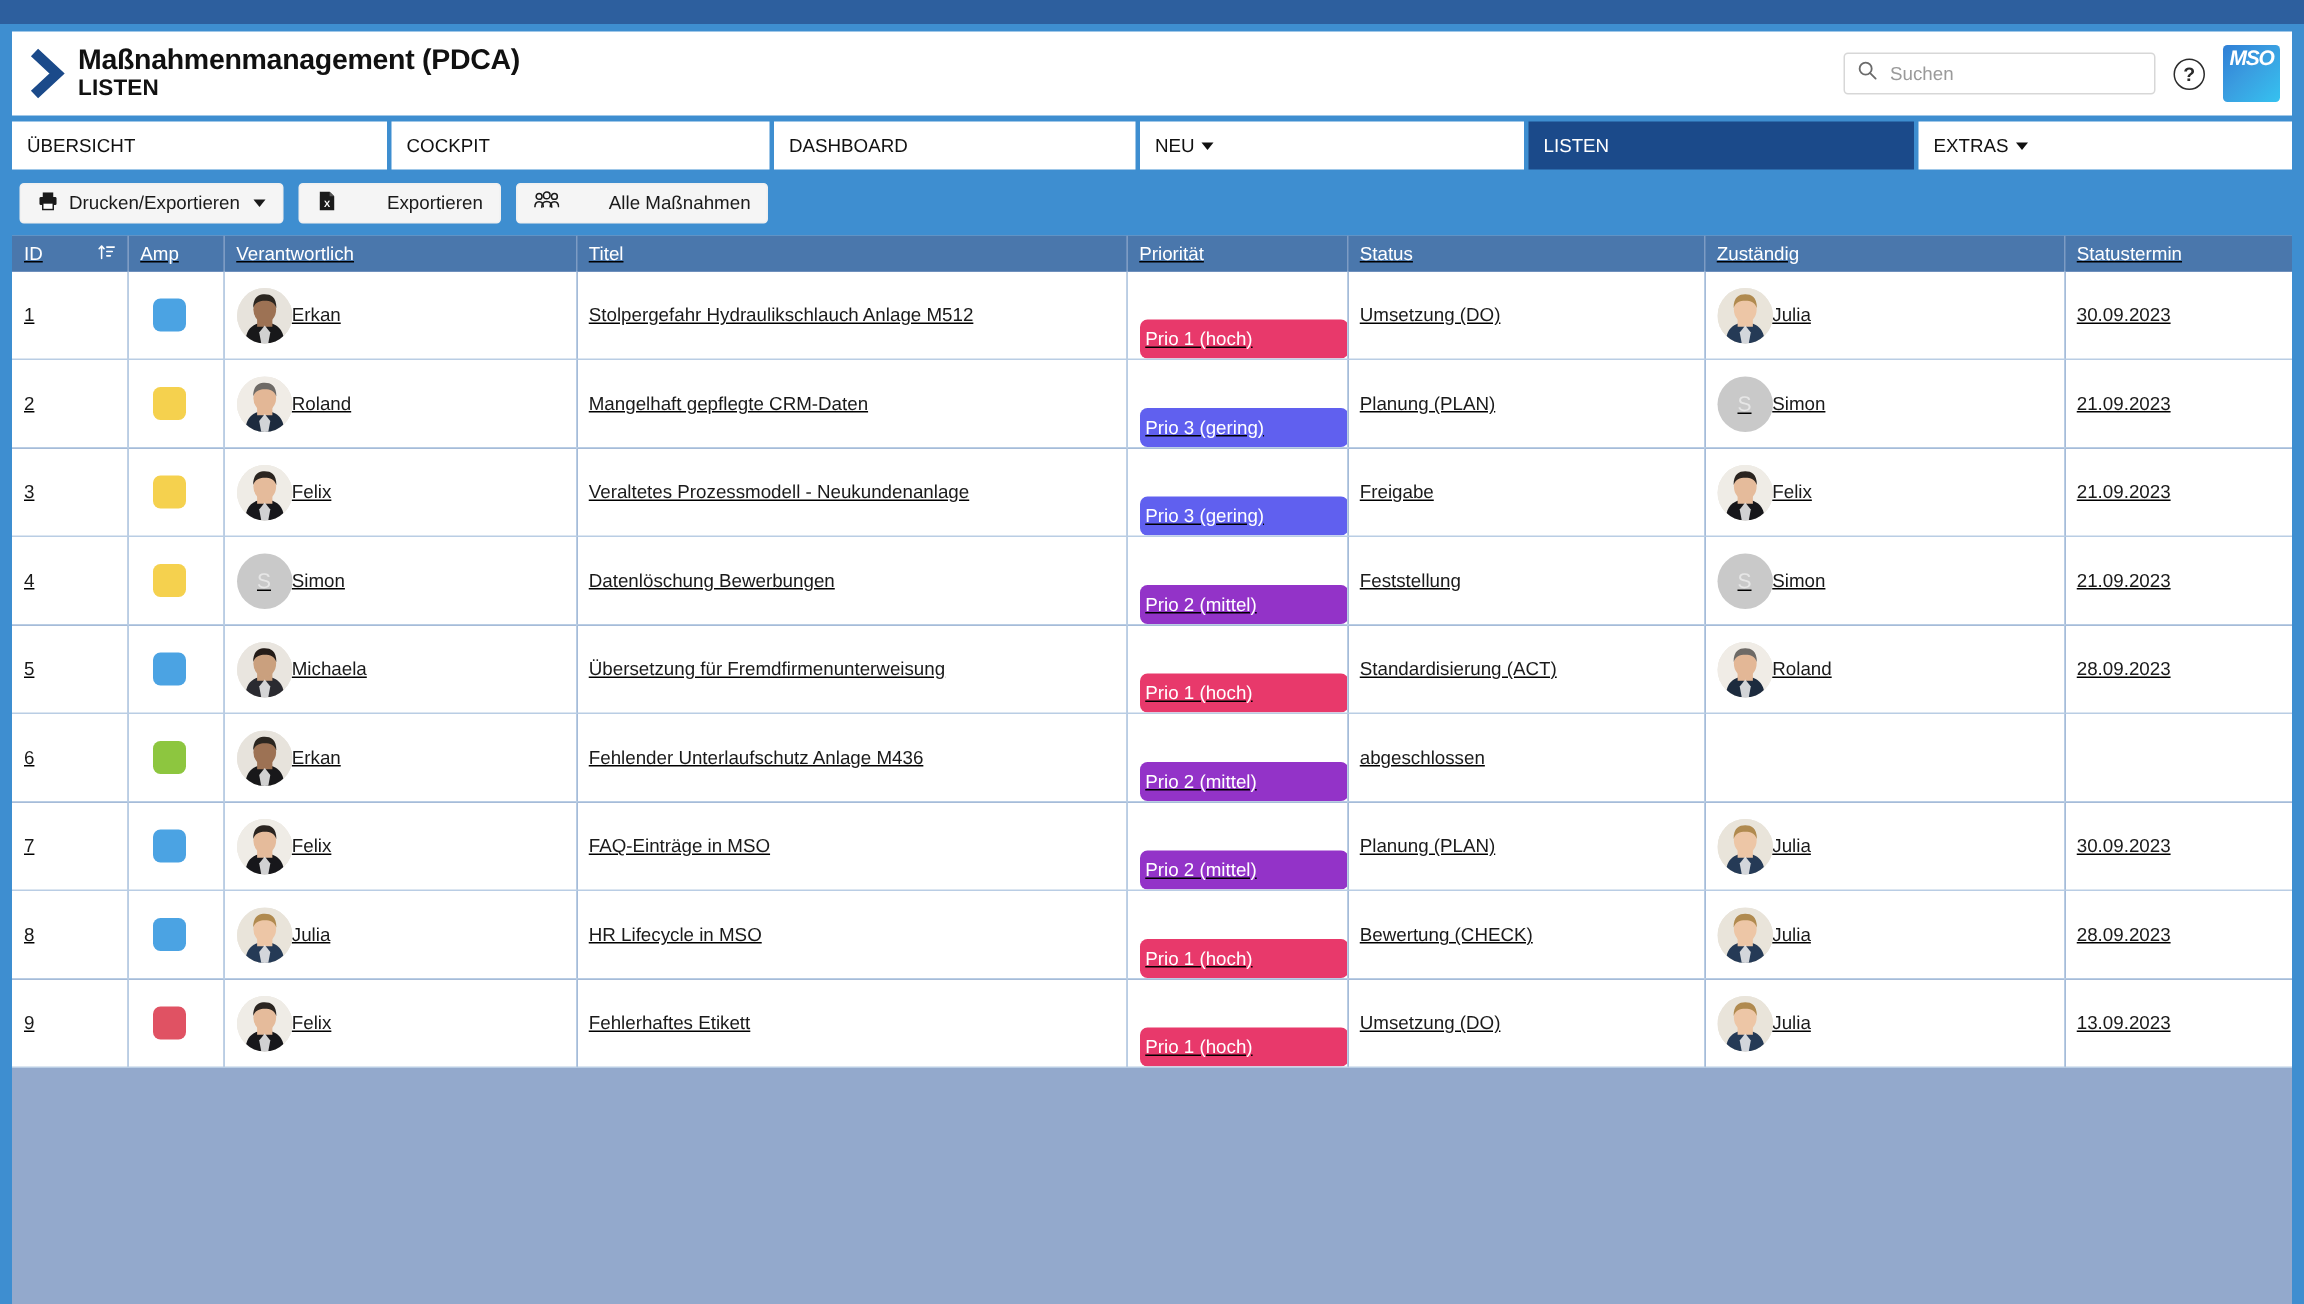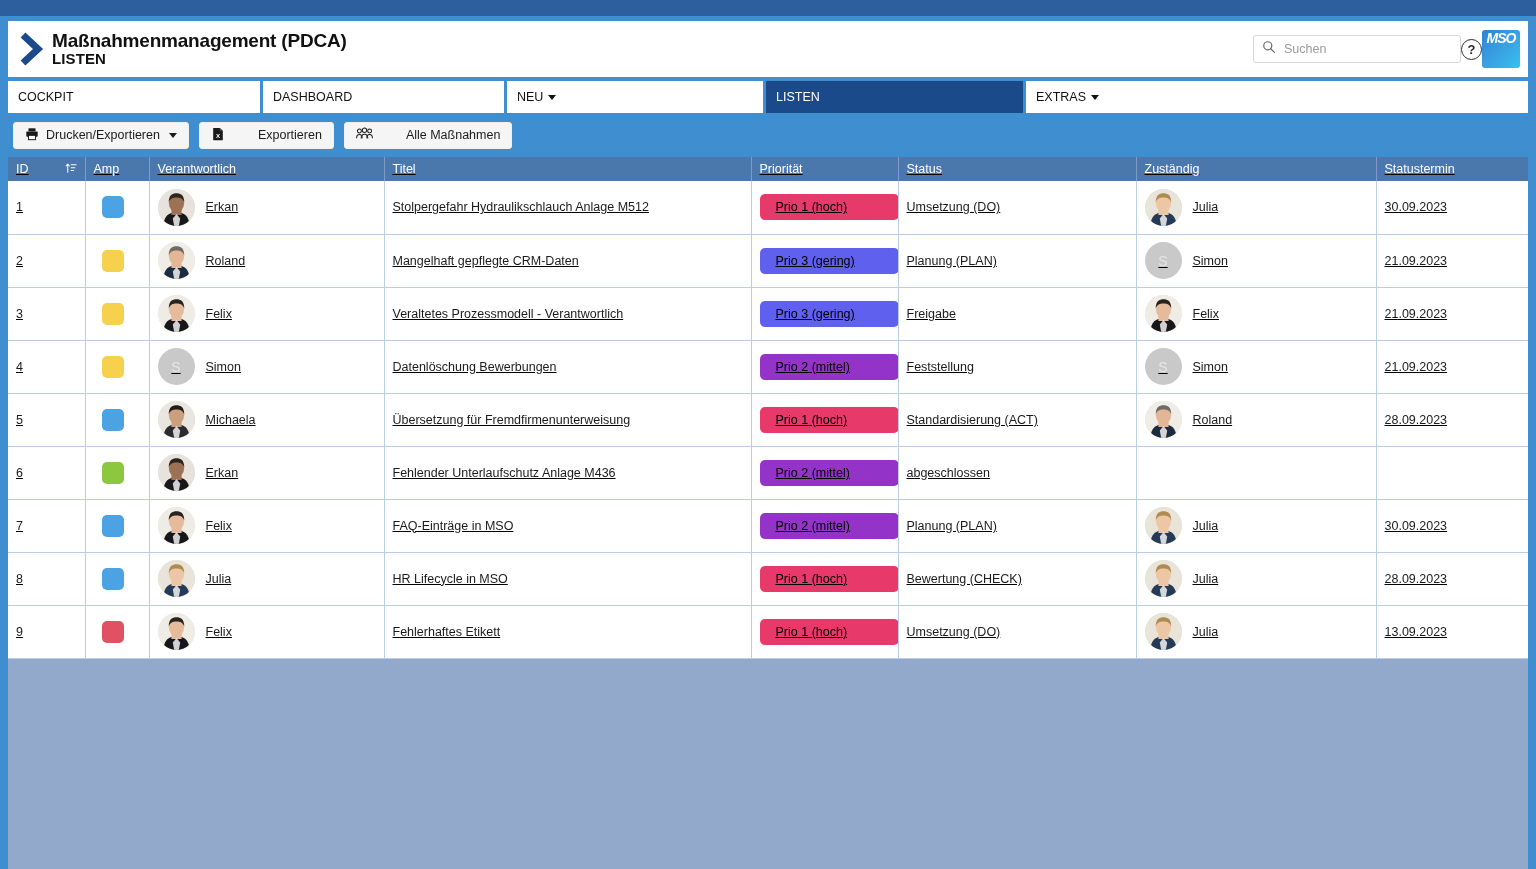--- a/index.html
+++ b/index.html
@@ -37,21 +37,21 @@
   }
   .title-block { display: flex; flex-direction: column; justify-content: center; line-height: 1.12; }
   .title-main {
     font-size: 19px; font-weight: bold; color: #111; letter-spacing: -0.2px;
   }
   .title-sub {
     font-size: 15px; font-weight: bold; color: #111; letter-spacing: 0.1px;
   }
   .header-right {
     margin-left: auto;
-    display: flex; align-items: center; gap: 0;
+    display: flex; align-items: center; gap: 12px;
     padding-right: 8px;
   }
   .search-box {
     width: 208px; height: 28px;
     border: 1px solid #d7d7d7;
     border-radius: 3px;
     background: #fff;
     display: flex; align-items: center;
     padding: 0 8px;
     gap: 8px;
@@ -190,21 +190,21 @@
   .col-status { width: 238px; }
   .col-zustaendig { width: 240px; }
   .col-termin { width: 152px; }
 
   .amp {
     width: 22px; height: 22px;
     border-radius: 5px;
     display: block;
     margin-left: 8px;
   }
-  .person { display: flex; align-items: center; gap: 11px; }
+  .person { display: flex; align-items: center; }
   .avatar {
     width: 37px; height: 37px;
     border-radius: 50%;
     flex: none;
     overflow: hidden;
     position: relative;
     background: #e9e6e0;
   }
   .avatar.placeholder {
     background: #c9c9c9;
@@ -213,25 +213,26 @@
   }
   .avatar svg { display: block; width: 100%; height: 100%; }
   .person-name { font-size: 12.5px; color: #1a1a1a; }
 
   .badge {
     display: block;
     width: 139px;
     height: 26px;
     line-height: 26px;
     border-radius: 5px;
-    color: #000000;
+    color: #ffffff;
     font-size: 12.5px;
-    padding-left: 16px;
+    padding-left: 4px;
     white-space: nowrap;
     overflow: hidden;
+    margin-top: 32px;
   }
 
   .icon { display: inline-block; vertical-align: middle; }
 </style>
 </head>
 <body>
 
 <div class="app-frame">
 
   <div class="header">
@@ -255,20 +256,23 @@
         <input type="text" value="" placeholder="Suchen" style="">
       </div>
       <div class="help-icon">?</div>
       <div class="mso-logo">
         <span>MSO</span>
       </div>
     </div>
   </div>
 
   <div class="tabbar">
+    <div class="tab tab-uebersicht">
+      <span>ÜBERSICHT</span>
+    </div>
     <div class="tab tab-cockpit">
       <span>COCKPIT</span>
     </div>
     <div class="tab tab-dashboard">
       <span>DASHBOARD</span>
     </div>
     <div class="tab tab-neu">
       <span>NEU</span>
       <span class="caret"></span>
     </div>
@@ -447,21 +451,21 @@
                     <path d="M6 40 C6 29 12 25 20 25 C28 25 34 29 34 40 Z" fill="#17171b"></path>
                     <path d="M14.5 22 L25.5 22 L25.5 28 L14.5 28 Z" fill="#e5bb9b"></path>
                     <ellipse cx="20" cy="15.5" rx="8.2" ry="9.6" fill="#e5bb9b"></ellipse>
                     <path d="M11.6 14.5 C11.6 6.5 15.5 4.5 20 4.5 C24.5 4.5 28.4 6.5 28.4 14.5 C27 10.5 24 9.2 20 9.2 C16 9.2 13 10.5 11.6 14.5 Z" fill="#2a2420"></path>
                     <path d="M16 32 L20 27 L24 32 L22.5 40 L17.5 40 Z" fill="#f2f2f2" opacity="0.85"></path>
                   </svg>
                 </div>
                 <span class="person-name">Felix</span>
               </div>
             </td>
-            <td>Veraltetes Prozessmodell - Verantwortlich</td>
+            <td>Veraltetes Prozessmodell - Neukundenanlage</td>
             <td>
               <span class="badge" style="background:#6060ef">Prio 3 (gering)</span>
             </td>
             <td>Freigabe</td>
             <td>
               <div class="person">
                 <div class="avatar">
                   <svg viewBox="0 0 40 40" preserveAspectRatio="xMidYMid slice" aria-hidden="true">
                     <rect width="40" height="40" fill="#efece6"></rect>
                     <path d="M20 40 C6 40 3 33 3 40 L3 40 L37 40 C37 33 34 40 20 40Z" fill="#17171b"></path>

